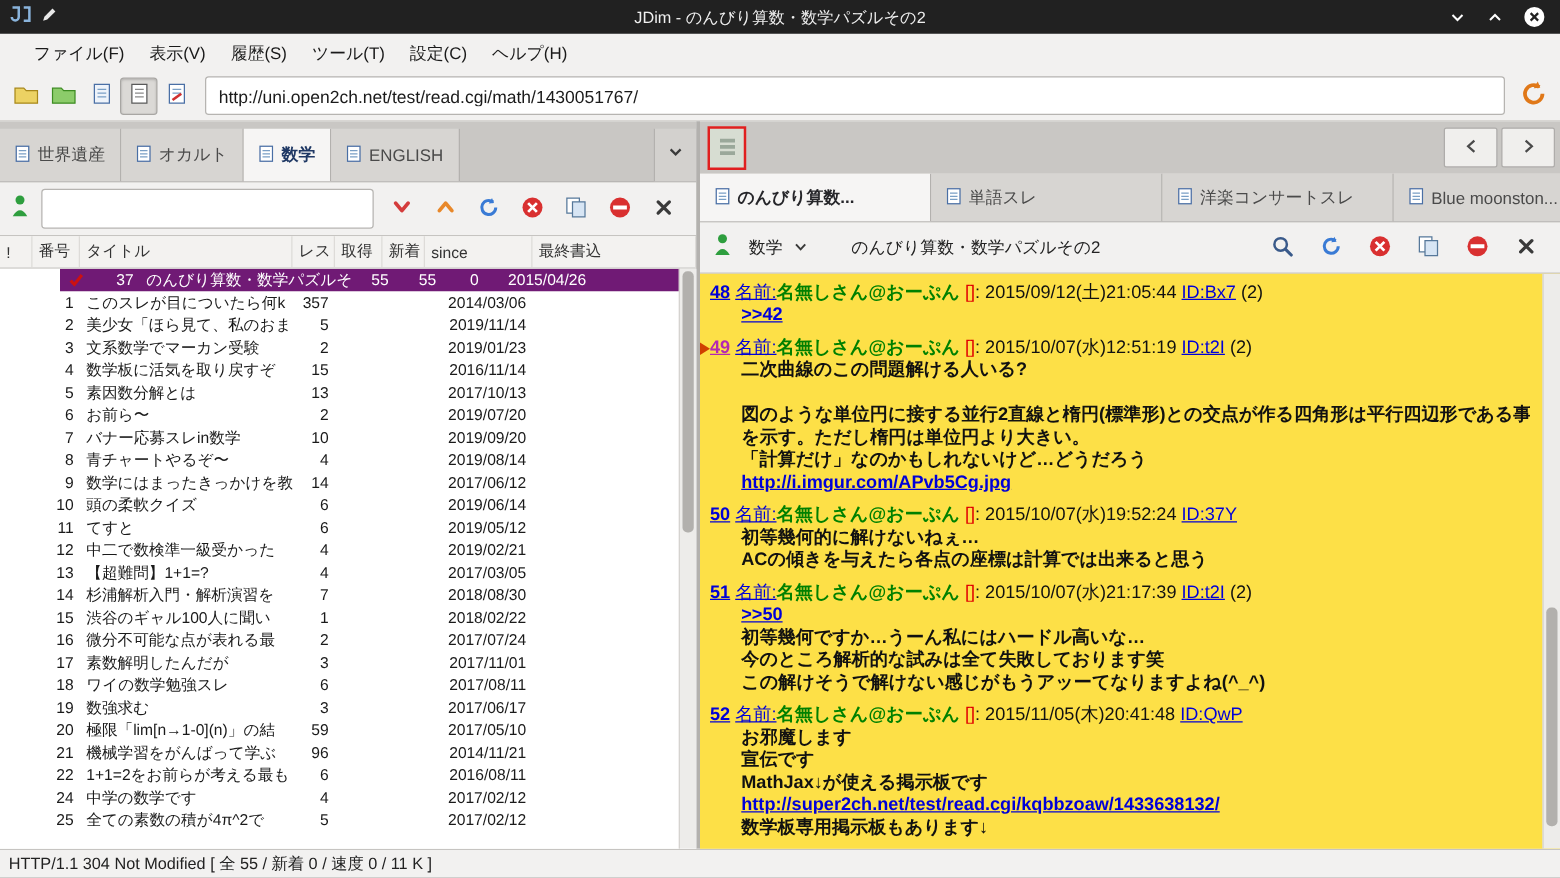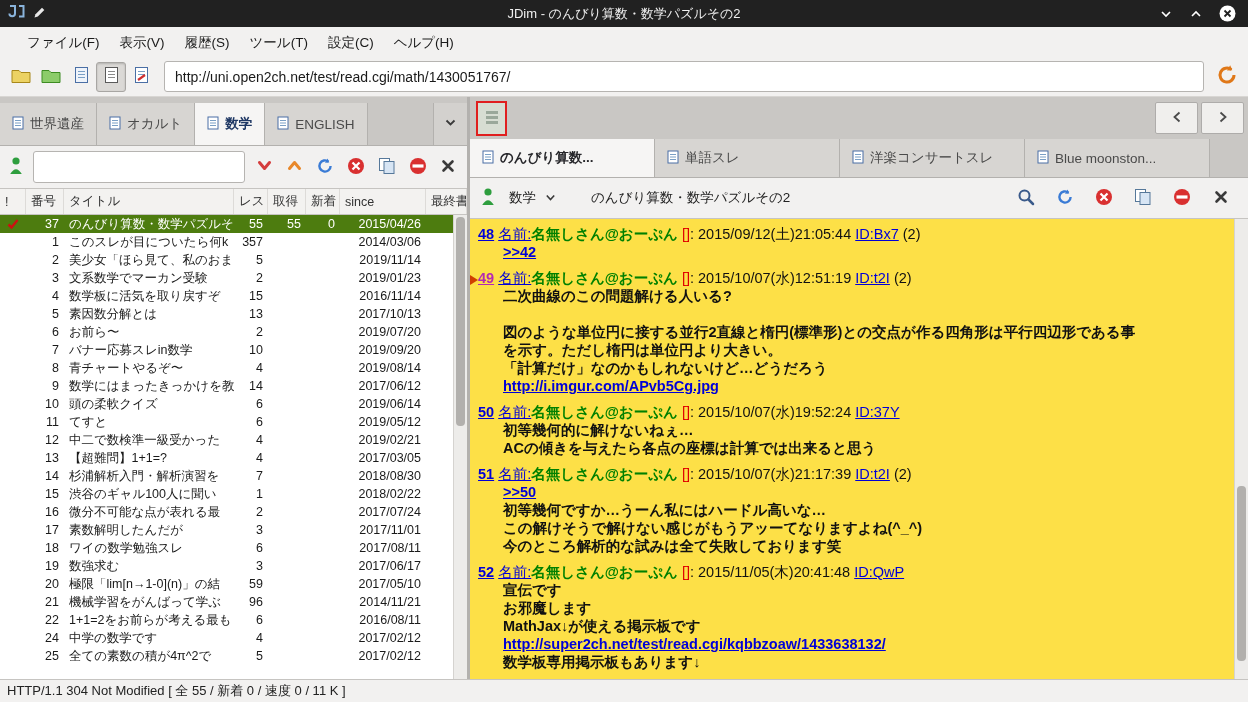--- a/index.html
+++ b/index.html
@@ -20,41 +20,41 @@
   
   .toolbar{height:39px;flex:none;display:flex;align-items:center;padding:0 6px;border-bottom:1px solid #d8d6d3;}
   .tb-btn{width:30px;height:30px;flex:none;display:flex;align-items:center;justify-content:center;background:none;border:1px solid transparent;border-radius:3px;}
   .tb-btn.pressed{background:#dbd9d6;border:1px solid #a8a6a3;box-shadow:inset 0 1px 2px rgba(0,0,0,.18);}
   .urlbar{flex:1;height:29px;border:1px solid #b6b4b1;border-radius:3px;background:#fff;padding:0 10px;font-size:14px;margin:0 8px;color:#1a1a1a;font-family:inherit;}
 
   .main{flex:1;display:flex;min-height:0;}
   .splitter{width:3px;flex:none;background:#b3b1ae;}
 
   
-  .left-pane{width:467px;flex:none;display:flex;flex-direction:column;background:#fff;}
+  .left-pane{width:557px;flex:none;display:flex;flex-direction:column;background:#fff;}
   .tabbar{background:#c9c7c4;display:flex;align-items:stretch;flex:none;border-bottom:1px solid #b3b1ae;}
   .left-tabbar{height:42px;padding-top:6px;}
   .tab{display:flex;align-items:center;gap:6px;padding:0 12px;background:#d7d5d2;border-right:1px solid #b3b1ae;font-size:13.5px;color:#4a4a4a;min-width:0;white-space:nowrap;}
   .tab span{overflow:hidden;text-overflow:ellipsis;}
   .tab.active{background:#f6f5f4;color:#1f3864;font-weight:bold;}
   .tab-spacer{flex:1;}
   .drop-btn,.arrow-btn{flex:none;display:flex;align-items:center;justify-content:center;background:#d3d1ce;border-left:1px solid #b3b1ae;}
   .drop-btn{width:33px;}
 
   
   .searchbar{height:42px;flex:none;background:#f2f1f0;border-bottom:1px solid #c6c4c1;display:flex;align-items:center;padding:0 8px;gap:9px;}
   .filter-input{width:248px;height:30px;border:1px solid #b6b4b1;border-radius:3px;background:#fff;padding:0 8px;font-size:13.5px;font-family:inherit;}
   .icon-btn{background:none;border:none;padding:2px;display:flex;align-items:center;justify-content:center;width:26px;height:26px;}
 
   
   .listheader{height:25px;flex:none;display:grid;grid-template-columns:26px 38px 170px 34px 38px 34px 86px 1fr;align-items:center;background:#f3f2f0;border-bottom:1px solid #c6c4c1;font-size:12.5px;color:#333;}
   .listheader .hc{padding:0 5px;border-right:1px solid #dddbd8;height:100%;display:flex;align-items:center;overflow:hidden;white-space:nowrap;}
   .listbody{flex:1;overflow:hidden;position:relative;padding-right:13px;background:#fff;}
   .trow{height:18px;display:grid;grid-template-columns:26px 38px 170px 34px 38px 34px 86px 1fr;align-items:center;font-size:12.5px;color:#1a1a1a;}
-  .trow.selected{background:#4d7c0f;color:#fff;}
+  .trow.selected{background:#701a75;color:#fff;margin-left:48px;}
   .trow .c{padding:0 5px;overflow:hidden;white-space:nowrap;}
   .c.num,.c.res,.c.got,.c.new,.c.since{text-align:right;}
   .c.mark{display:flex;align-items:center;justify-content:center;padding:0;}
 
   .vscroll{position:absolute;right:0;top:0;bottom:0;width:13px;background:#edecea;border-left:1px solid #d5d3d0;}
   .vthumb{position:absolute;left:2px;right:2px;border-radius:4px;background:#b2b0ad;}
 
   
   .right-pane{flex:1;min-width:0;display:flex;flex-direction:column;background:#fff;}
   .topstrip{height:42px;flex:none;background:#c9c7c4;display:flex;align-items:center;padding:0 4px;}
@@ -658,27 +658,27 @@
             </div>
             <div class="post">
               <div class="phead"><span class="pmarker"></span><a class="plink pnum">50</a> <a class="plink">名前:</a><span class="pname">名無しさん@おーぷん</span> <span class="pmail">[]</span><span class="pdate">: 2015/10/07(水)19:52:24 </span><a class="plink">ID:37Y</a></div>
               <div class="pline">初等幾何的に解けないねぇ…</div>
               <div class="pline">ACの傾きを与えたら各点の座標は計算では出来ると思う</div>
             </div>
             <div class="post">
               <div class="phead"><span class="pmarker"></span><a class="plink pnum">51</a> <a class="plink">名前:</a><span class="pname">名無しさん@おーぷん</span> <span class="pmail">[]</span><span class="pdate">: 2015/10/07(水)21:17:39 </span><a class="plink">ID:t2I</a><span class="pcount"> (2)</span></div>
               <div class="pline"><a class="plink">&gt;&gt;50</a></div>
               <div class="pline">初等幾何ですか…うーん私にはハードル高いな…</div>
+              <div class="pline">今のところ解析的な試みは全て失敗しております笑</div>
               <div class="pline">この解けそうで解けない感じがもうアッーてなりますよね(^_^)</div>
-              <div class="pline">今のところ解析的な試みは全て失敗しております笑</div>
             </div>
             <div class="post">
               <div class="phead"><span class="pmarker"></span><a class="plink pnum">52</a> <a class="plink">名前:</a><span class="pname">名無しさん@おーぷん</span> <span class="pmail">[]</span><span class="pdate">: 2015/11/05(木)20:41:48 </span><a class="plink">ID:QwP</a></div>
+              <div class="pline">お邪魔します</div>
               <div class="pline">宣伝です</div>
-              <div class="pline">お邪魔します</div>
               <div class="pline">MathJax↓が使える掲示板です</div>
               <div class="pline"><a class="plink">http://super2ch.net/test/read.cgi/kqbbzoaw/1433638132/</a></div>
               <div class="pline">数学板専用掲示板もあります↓</div>
             </div>
           </div>
         <div class="vscroll">
           <div class="vthumb" style="top:58%;height:38%;"></div>
         </div>
       </div>
     </div>

